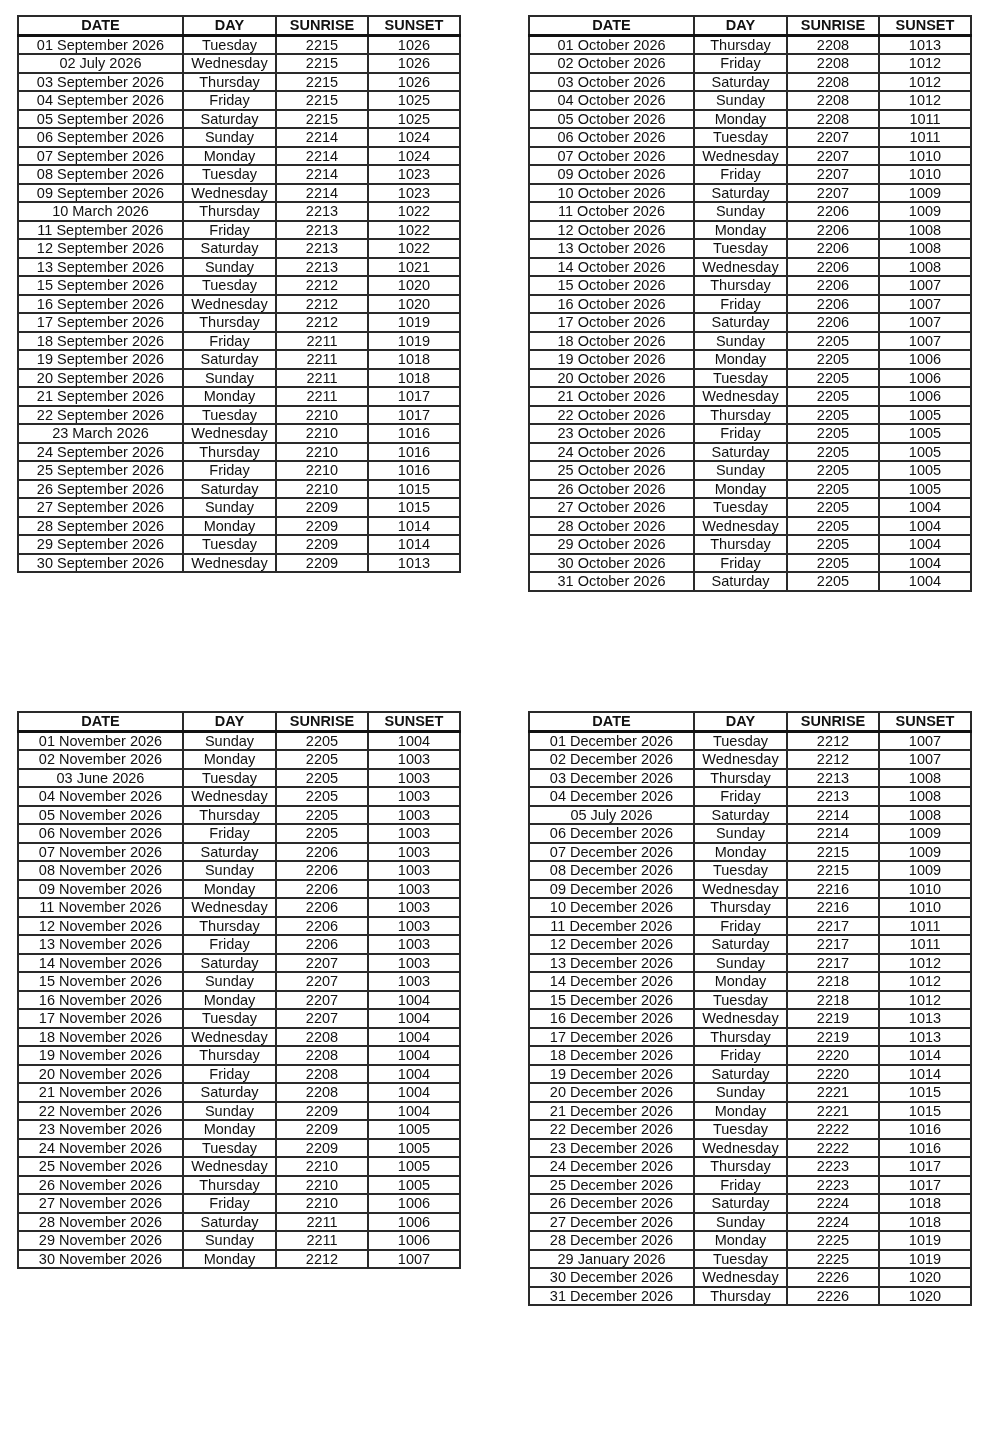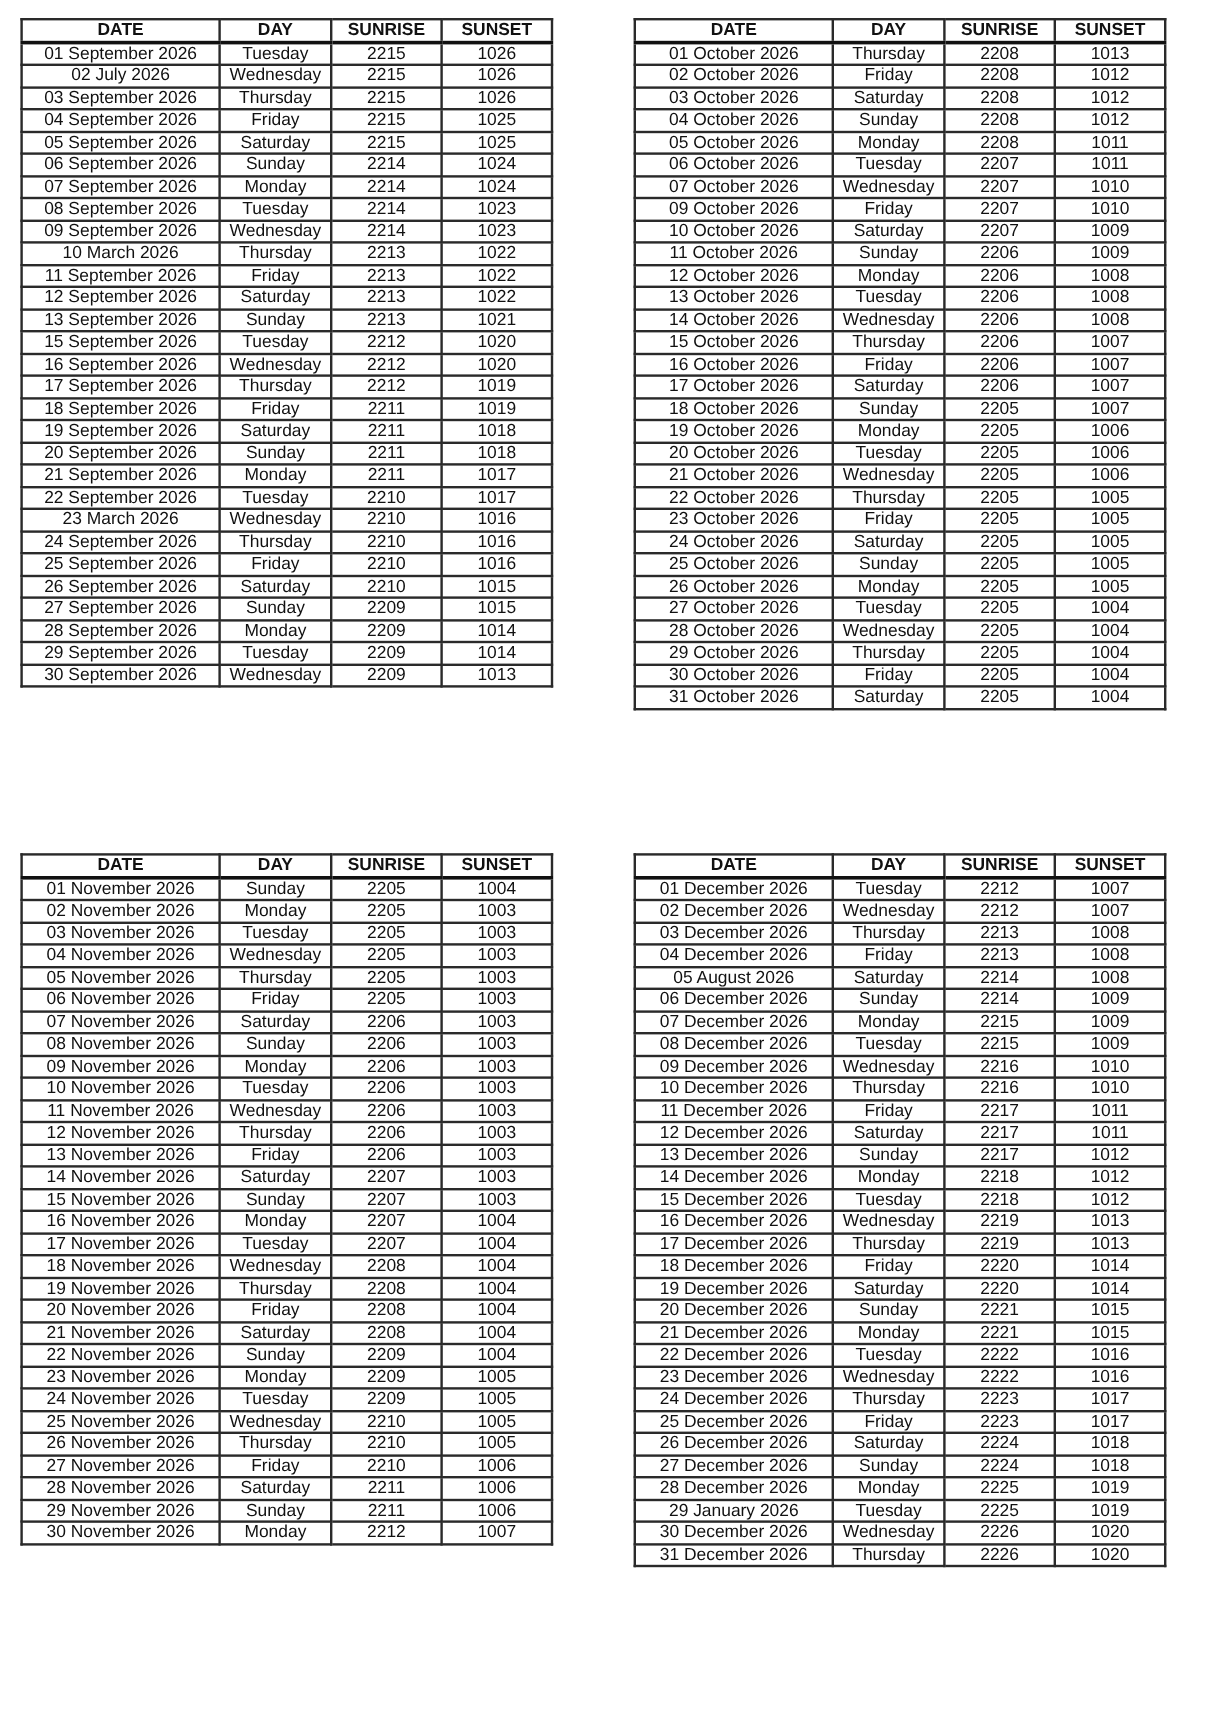--- a/index.html
+++ b/index.html
@@ -436,21 +436,21 @@
         <td>2205</td>
         <td>1004</td>
       </tr>
       <tr>
         <td>02 November 2026</td>
         <td>Monday</td>
         <td>2205</td>
         <td>1003</td>
       </tr>
       <tr>
-        <td>03 November 2026</td>
+        <td>03 June 2026</td>
         <td>Tuesday</td>
         <td>2205</td>
         <td>1003</td>
       </tr>
       <tr>
         <td>04 November 2026</td>
         <td>Wednesday</td>
         <td>2205</td>
         <td>1003</td>
       </tr>
@@ -474,26 +474,20 @@
       </tr>
       <tr>
         <td>08 November 2026</td>
         <td>Sunday</td>
         <td>2206</td>
         <td>1003</td>
       </tr>
       <tr>
         <td>09 November 2026</td>
         <td>Monday</td>
-        <td>2206</td>
-        <td>1003</td>
-      </tr>
-      <tr>
-        <td>10 November 2026</td>
-        <td>Tuesday</td>
         <td>2206</td>
         <td>1003</td>
       </tr>
       <tr>
         <td>11 November 2026</td>
         <td>Wednesday</td>
         <td>2206</td>
         <td>1003</td>
       </tr>
       <tr>
@@ -647,21 +641,21 @@
         <td>2213</td>
         <td>1008</td>
       </tr>
       <tr>
         <td>04 December 2026</td>
         <td>Friday</td>
         <td>2213</td>
         <td>1008</td>
       </tr>
       <tr>
-        <td>05 August 2026</td>
+        <td>05 July 2026</td>
         <td>Saturday</td>
         <td>2214</td>
         <td>1008</td>
       </tr>
       <tr>
         <td>06 December 2026</td>
         <td>Sunday</td>
         <td>2214</td>
         <td>1009</td>
       </tr>

